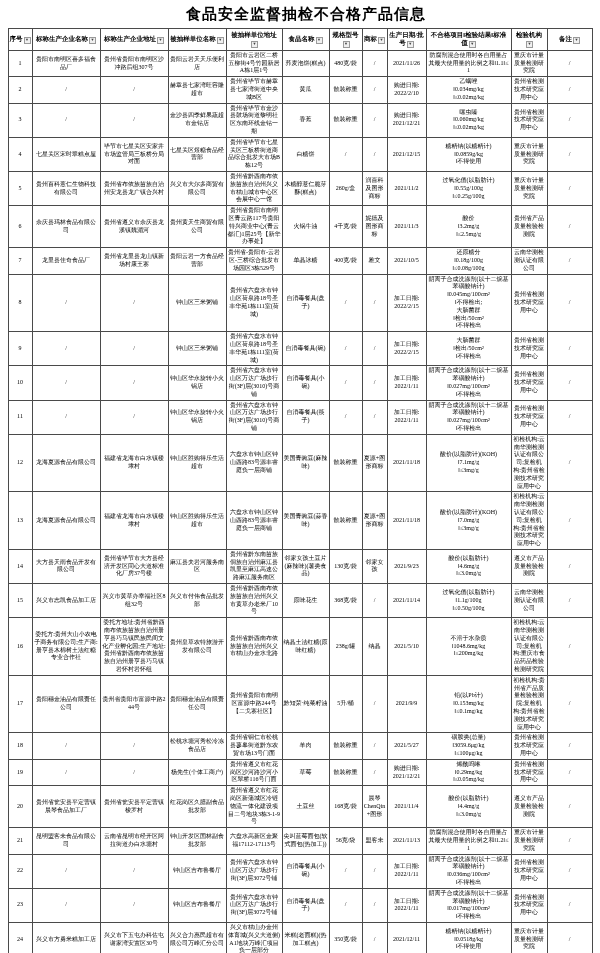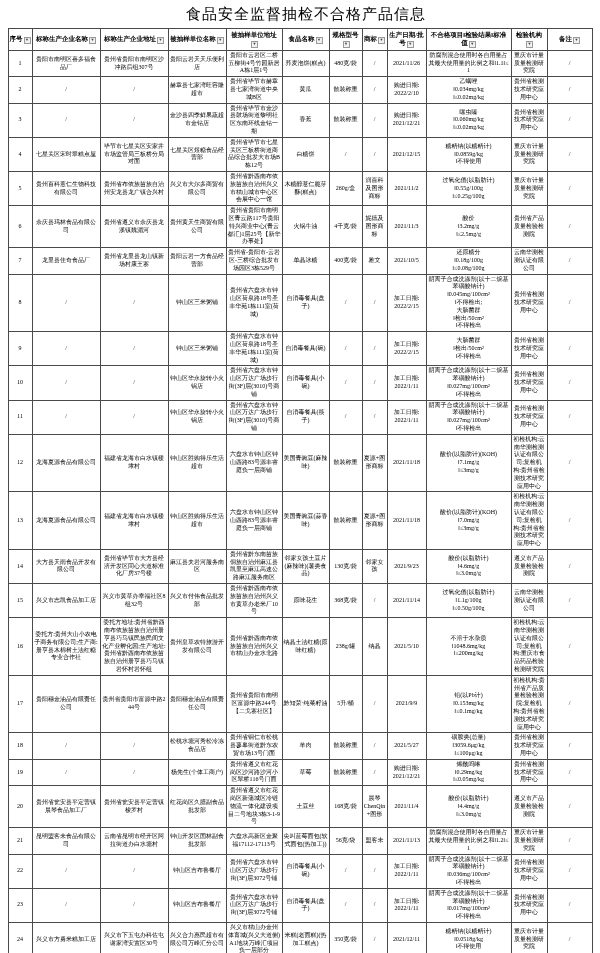--- a/index.html
+++ b/index.html
@@ -1,18 +1,18 @@
 <!DOCTYPE html>
 <html><head>
 <meta charset="utf-8">
 <style>
   html,body{margin:0;padding:0;background:#ffffff;}
   body{width:600px;height:953px;overflow:hidden;color:#000;
        font-family:"Liberation Serif","DejaVu Serif",serif;}
-  .page-title{text-align:center;font-size:15px;font-weight:normal;letter-spacing:1px;
+  .page-title{text-align:center;font-size:15px;font-weight:bold;letter-spacing:1px;
               padding:5px 0 4px 0;margin-left:12px;}
   table.products{border-collapse:collapse;table-layout:fixed;margin:0 auto;width:584px;}
   th,td{border:1px solid #4a4a4a;font-size:6px;line-height:1.3;text-align:center;
         vertical-align:middle;padding:1px;word-break:break-all;white-space:pre-line;}
   th{font-size:6.5px;font-weight:bold;padding:2px 1px;background:#ffffff;}
   .filter{display:inline-block;font-size:4px;color:#444;border:1px solid #9a9a9a;
           background:#f0f0f0;line-height:4px;height:5px;min-width:5px;
           vertical-align:bottom;margin-left:1px;cursor:pointer;}
   col.c-xh{width:24px;}  col.c-qymc{width:68px;} col.c-qydz{width:68px;}
   col.c-dwmc{width:58px;} col.c-dwdz{width:56px;} col.c-spmc{width:47px;}

